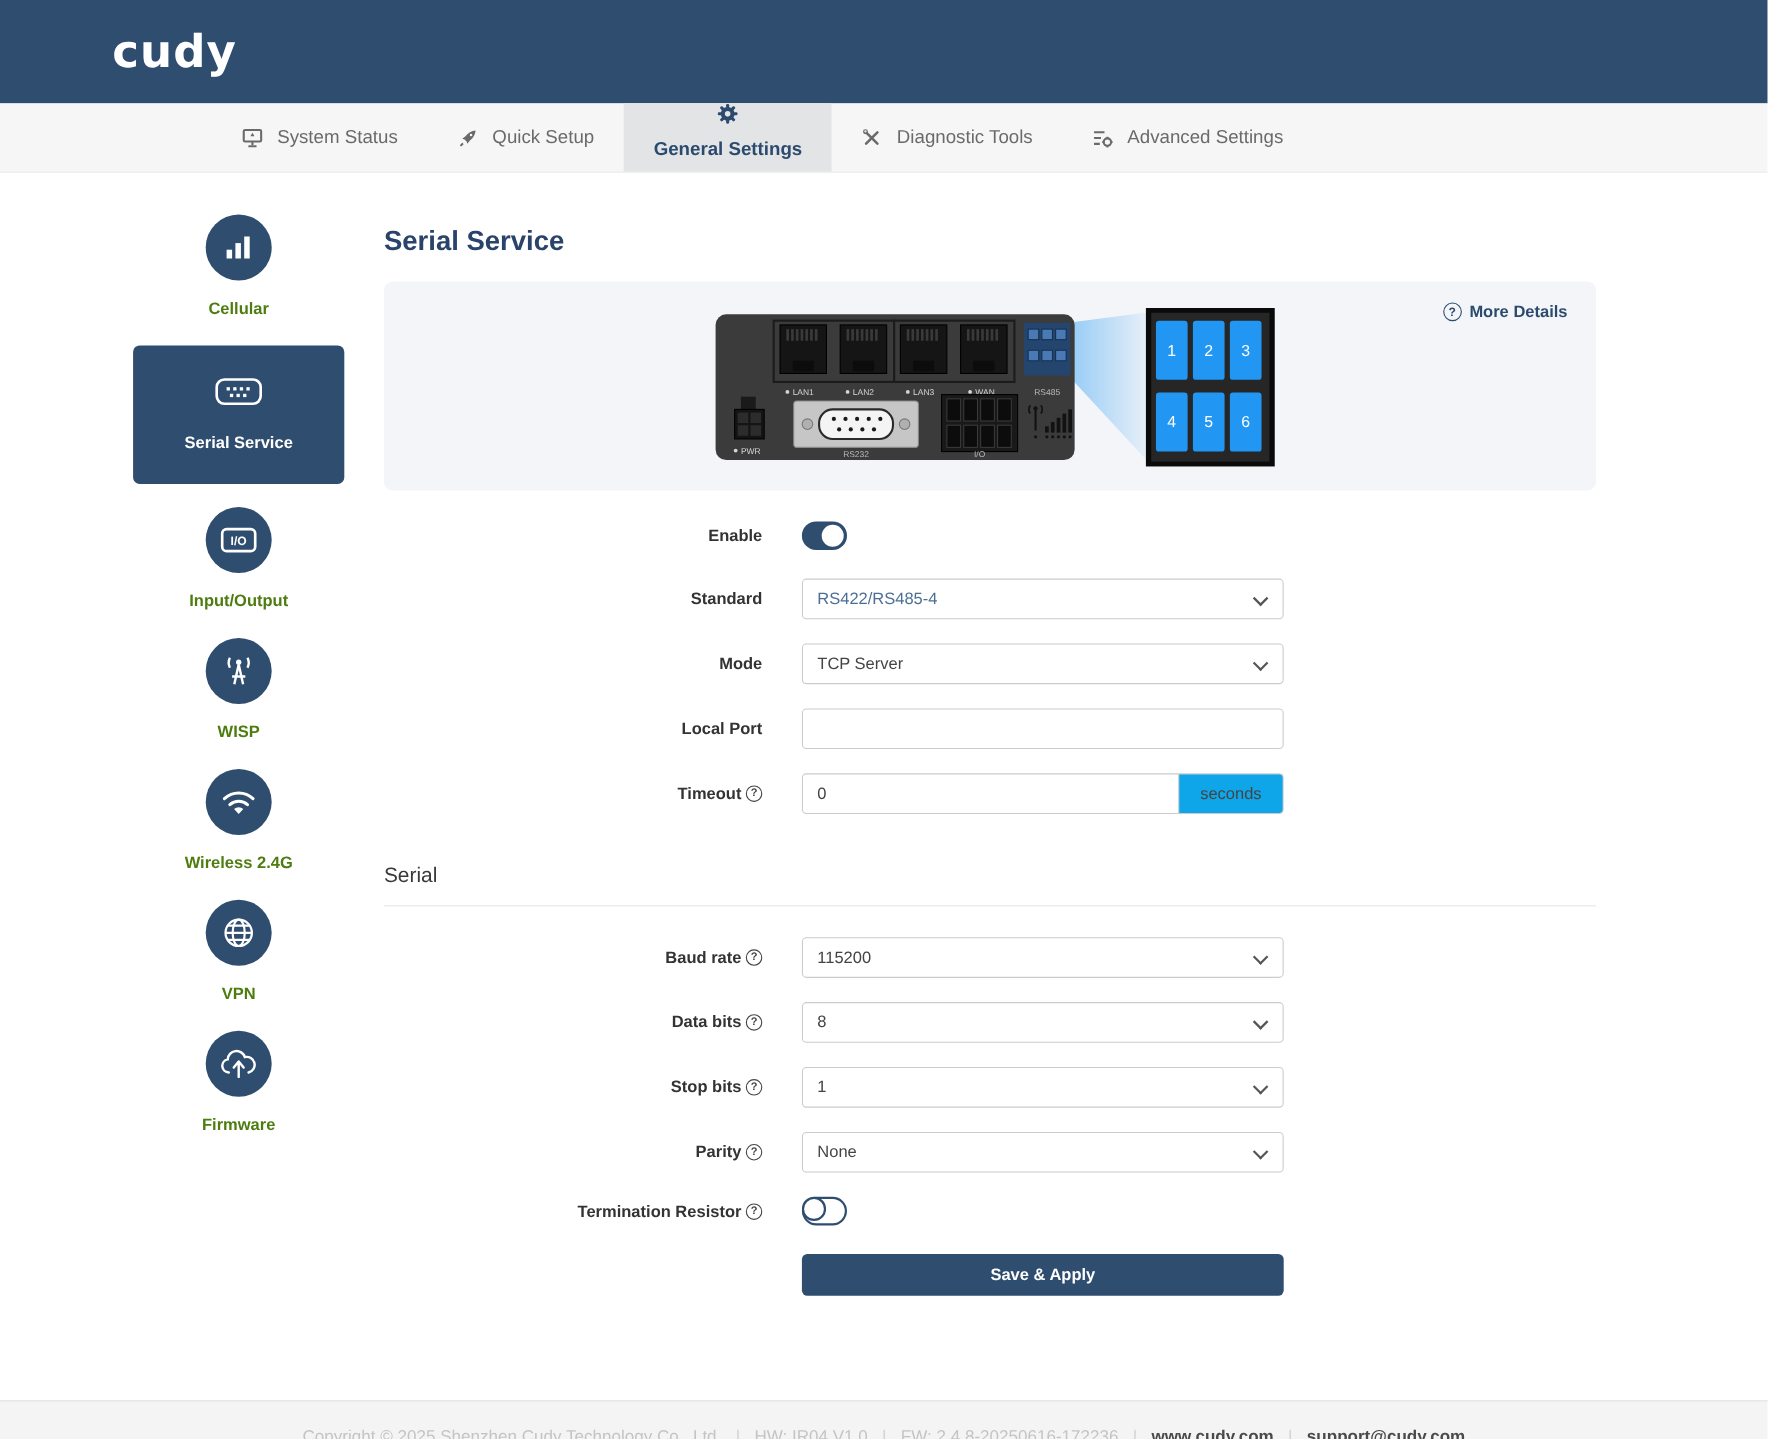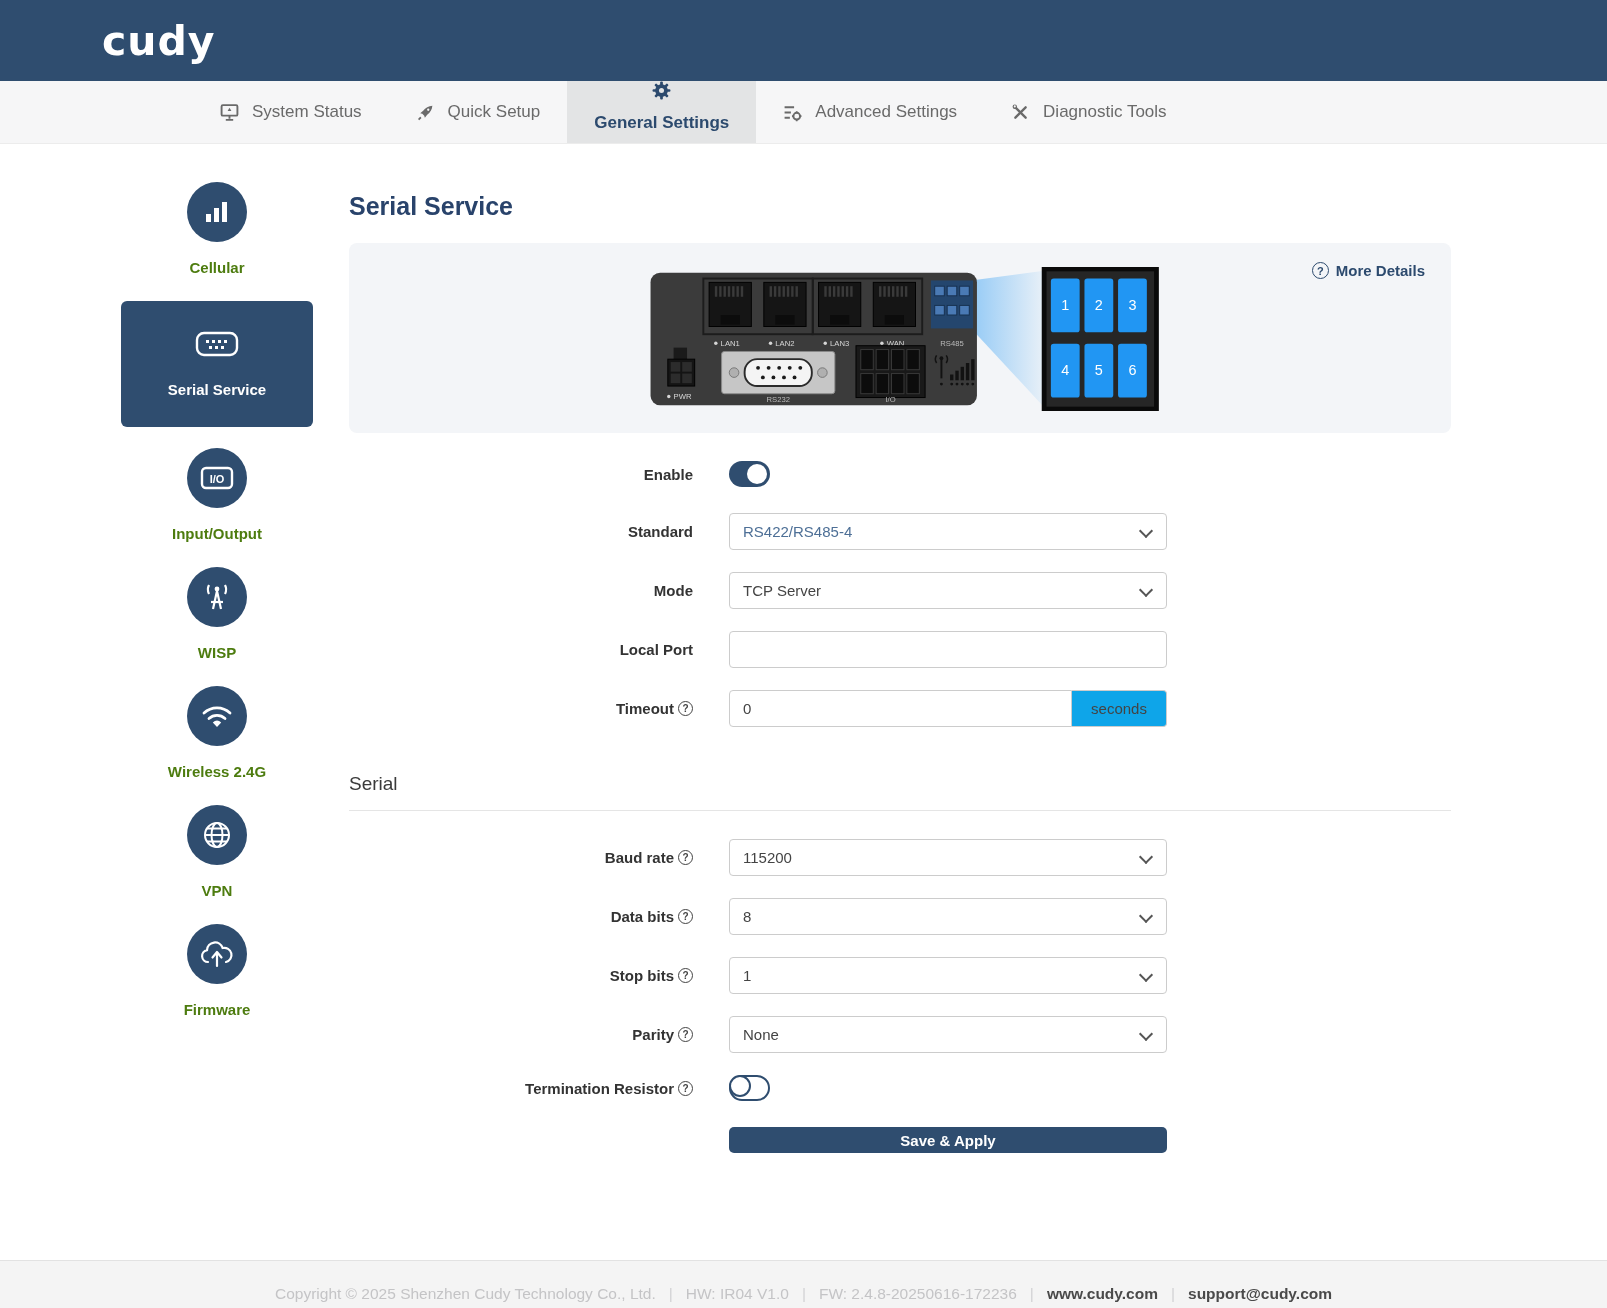--- a/index.html
+++ b/index.html
@@ -1,20 +1,20 @@
 <!DOCTYPE html>
 <html><head>
 <meta charset="utf-8">
 <style>
   * { margin:0; padding:0; box-sizing:border-box; }
   html,body { width:1607px; background:#fff; font-family:"Liberation Sans", sans-serif; }
   body { min-height:1308px; position:relative; }
 
   
-  .header { height:81px; background:#2f4d6f; display:flex; align-items:center; }
+  .header { height:94px; background:#2f4d6f; display:flex; align-items:center; }
   .logo { color:#fff; font-size:41px; font-weight:700; letter-spacing:1px; margin-left:102px;
           font-family:"DejaVu Sans", sans-serif; }
 
   
   .topnav { height:63px; background:#f6f6f7; display:flex; align-items:stretch; padding-left:193px;
             border-bottom:1px solid #ececec; }
   .nav-item { display:flex; align-items:center; gap:13px; padding:0 27px; font-size:17px;
               font-weight:500; color:#6a6a6a; cursor:pointer; white-space:nowrap; }
   .nav-item svg { width:19px; height:19px; flex:none; }
   .nav-item.active { background:#e3e4e5; color:#2c4a6e; font-weight:600;flex-direction:column; }
@@ -86,21 +86,21 @@
   .toggle.on .knob { position:absolute; right:3px; top:3px; width:20px; height:20px;
                      border-radius:50%; background:#fff; }
   .toggle.off { background:#fff; border:2px solid #2f4d6f; }
   .toggle.off .knob { position:absolute; left:-2px; top:-2px; width:22px; height:22px;
                       border-radius:50%; background:#fff; border:2px solid #2f4d6f; }
 
   
   .section-head { margin-top:46px; font-size:19px; font-weight:500; color:#3a3a3a;
                   padding-bottom:15px; border-bottom:1px solid #e5e5e5; margin-bottom:28px; }
 
-  .save-btn { margin-left:380px; width:438px; height:26px; background:#2f4d6f; color:#fff;
+  .save-btn { margin-left:380px; width:438px; height:38px; background:#2f4d6f; color:#fff;
               border:none; border-radius:5px; font-size:15px; font-weight:700; cursor:pointer;
               font-family:inherit; margin-top:12px; display:block; }
 
   
   .footer { margin-top:18px; height:66px; background:#f4f4f4; border-top:1px solid #e2e2e2;
             display:flex; align-items:center; justify-content:center; gap:13px;
             font-size:15.5px; color:#c4c4c6; white-space:nowrap; }
   .footer .sep { color:#d2d2d4; }
   .footer .flink { color:#4a4a4a; font-weight:700; cursor:pointer; }
 </style>
@@ -136,36 +136,36 @@
         <rect x="7.7" y="0.5" width="2.6" height="17" rx="1" transform="rotate(90 9 9)"></rect>
         <rect x="7.7" y="0.5" width="2.6" height="17" rx="1" transform="rotate(135 9 9)"></rect>
         <circle cx="9" cy="9" r="6"></circle>
       </g>
       <circle cx="9" cy="9" r="2.4" class="gear-hole"></circle>
     </svg>
     <span>General Settings</span>
   </div>
   <div class="nav-item">
     <svg viewBox="0 0 18 18">
-      <path d="M1.5 4h9 M1.5 9h6 M1.5 14h5" stroke="currentColor" stroke-width="1.8" fill="none"></path>
-      <circle cx="13" cy="12.5" r="3.2" fill="none" stroke="currentColor" stroke-width="1.8"></circle>
-      <path d="M13 7.8v2 M13 15.2v2 M8.5 12.5h2 M15.5 12.5h2" stroke="currentColor" stroke-width="1.6"></path>
-    </svg>
-    <span>Advanced Settings</span>
-  </div>
-  <div class="nav-item">
-    <svg viewBox="0 0 18 18">
       <g fill="currentColor">
         <rect x="7.9" y="1" width="2.2" height="16" rx="1.1" transform="rotate(45 9 9)"></rect>
         <rect x="7.9" y="1" width="2.2" height="16" rx="1.1" transform="rotate(-45 9 9)"></rect>
         <circle cx="3.6" cy="3.6" r="2.1"></circle>
       </g>
       <circle cx="3.6" cy="3.2" r="1" fill="#f6f6f7"></circle>
     </svg>
     <span>Diagnostic Tools</span>
+  </div>
+  <div class="nav-item">
+    <svg viewBox="0 0 18 18">
+      <path d="M1.5 4h9 M1.5 9h6 M1.5 14h5" stroke="currentColor" stroke-width="1.8" fill="none"></path>
+      <circle cx="13" cy="12.5" r="3.2" fill="none" stroke="currentColor" stroke-width="1.8"></circle>
+      <path d="M13 7.8v2 M13 15.2v2 M8.5 12.5h2 M15.5 12.5h2" stroke="currentColor" stroke-width="1.6"></path>
+    </svg>
+    <span>Advanced Settings</span>
   </div>
 </div>
 
 <div class="content">
 
   <div class="sidebar">
 
     <div class="side-item">
       <div class="side-circle">
         <svg width="28" height="26" viewBox="0 0 28 26">

